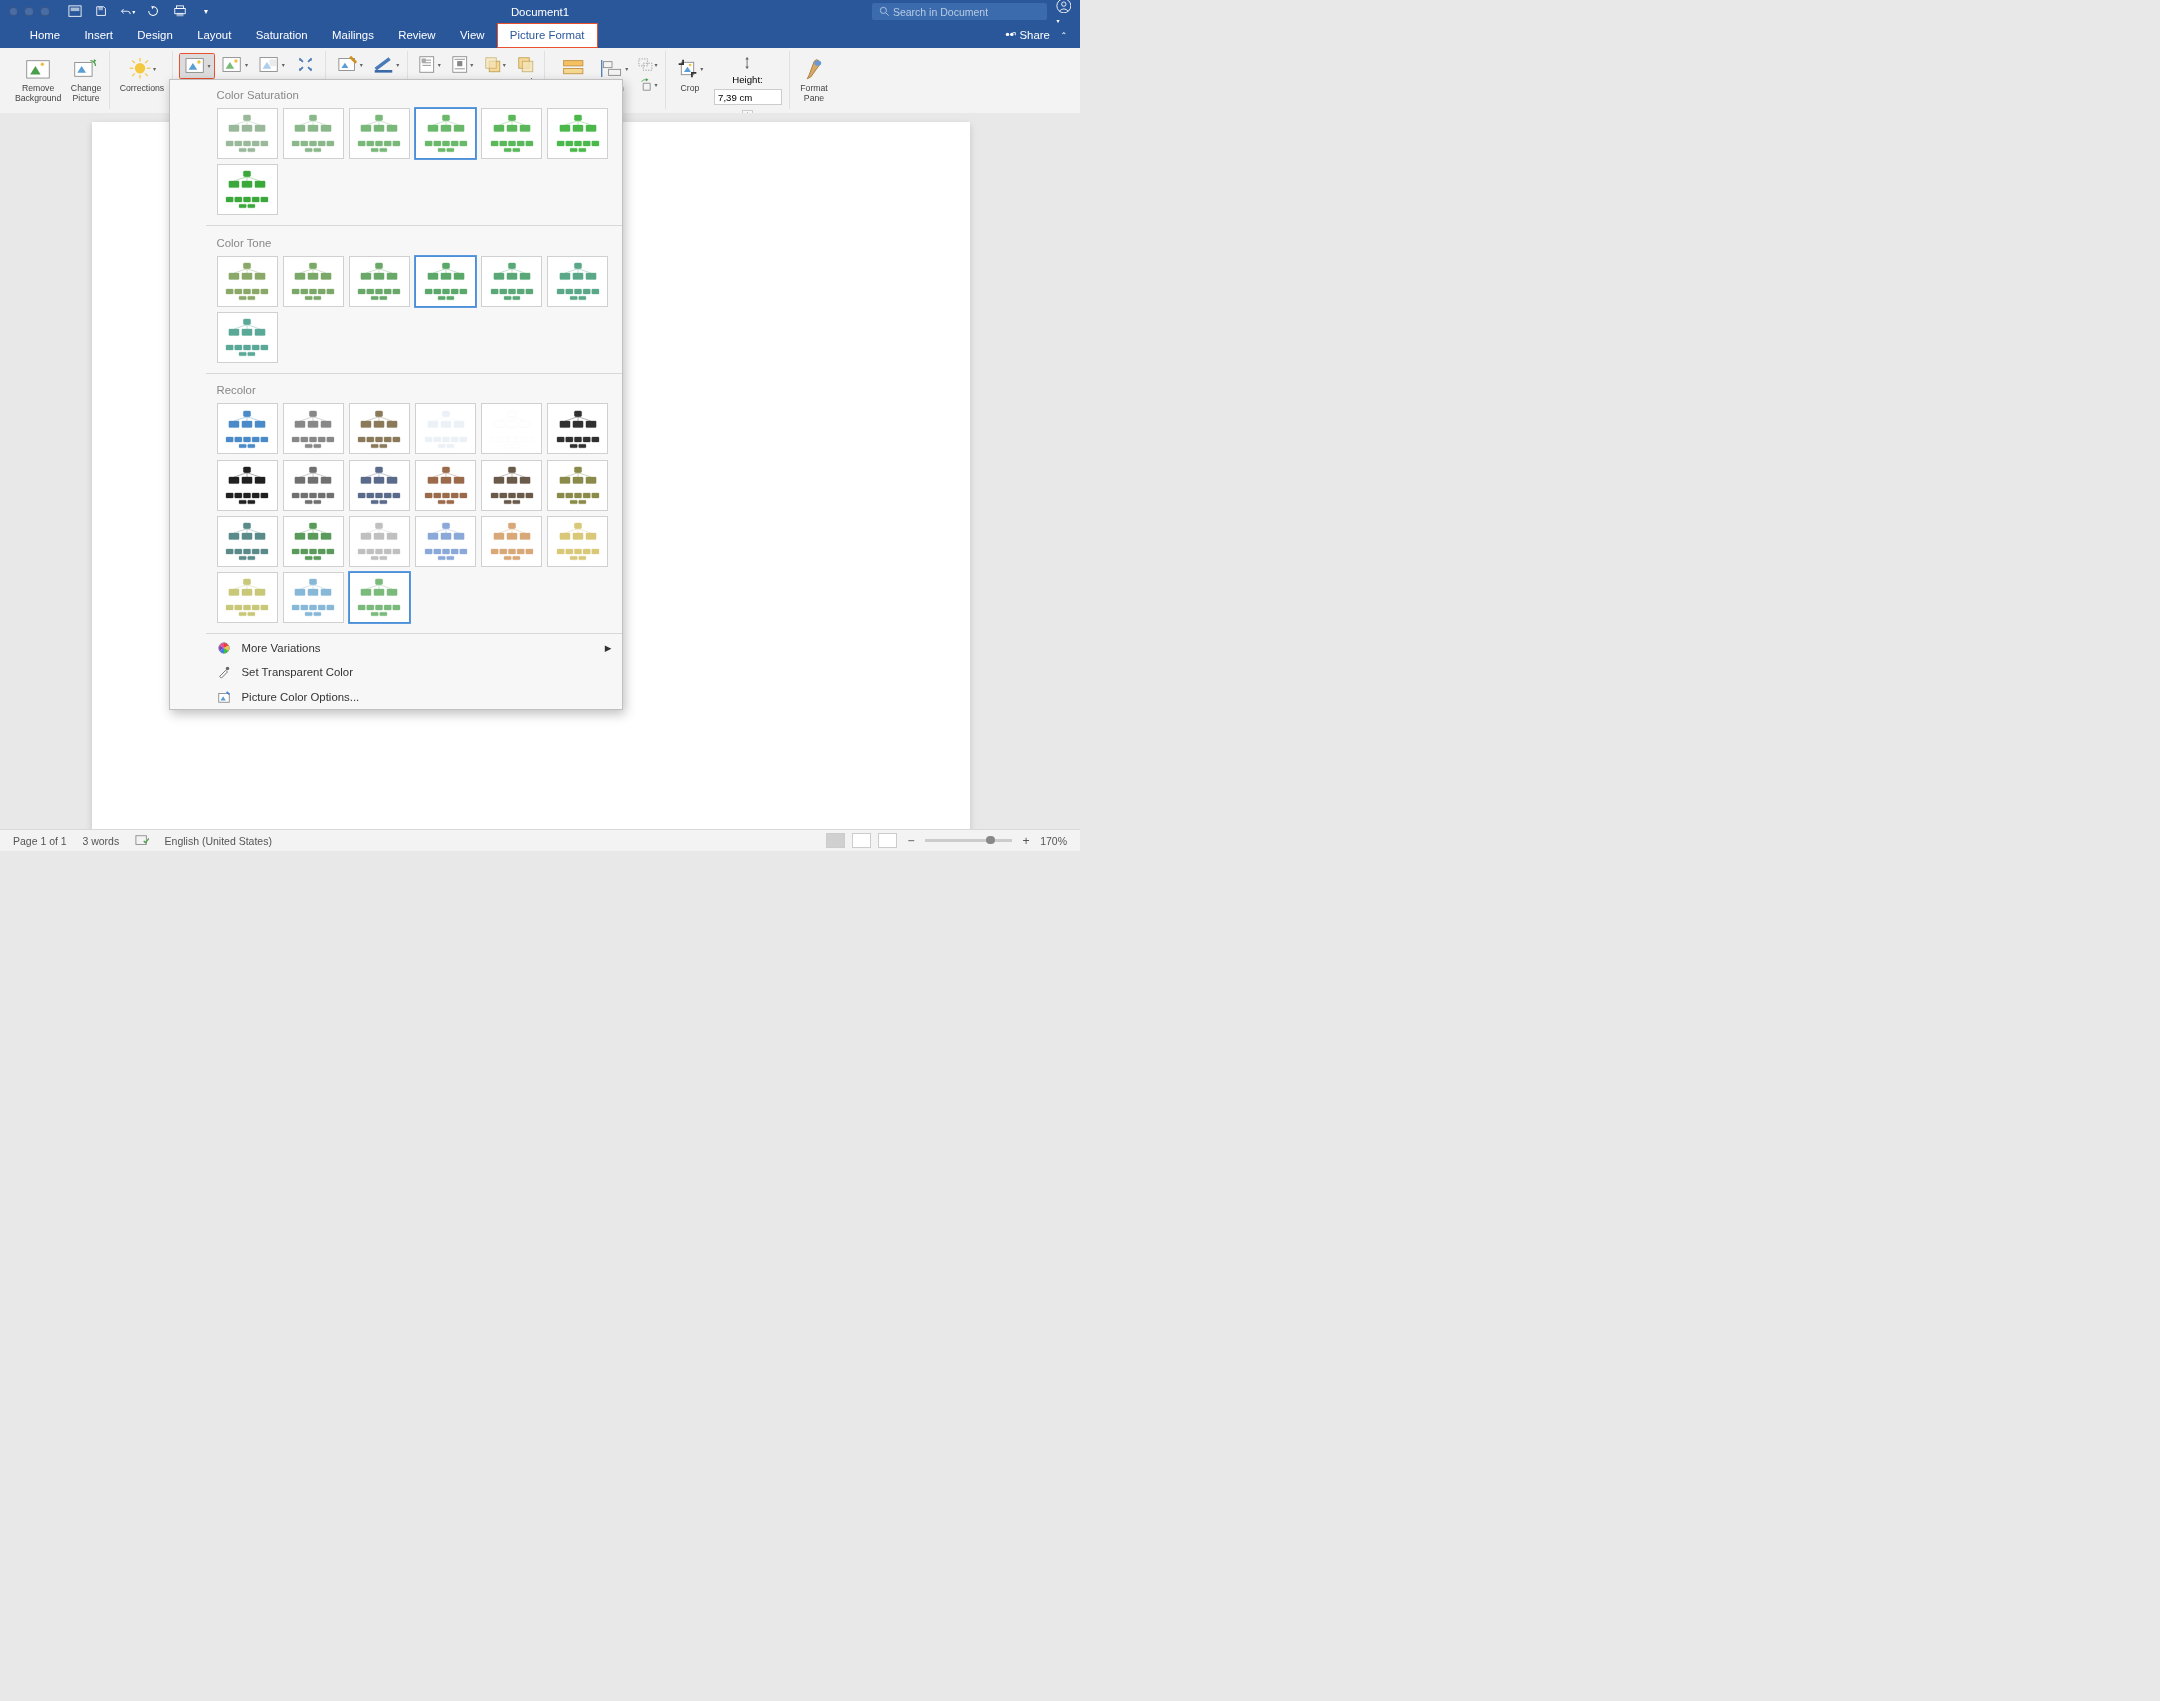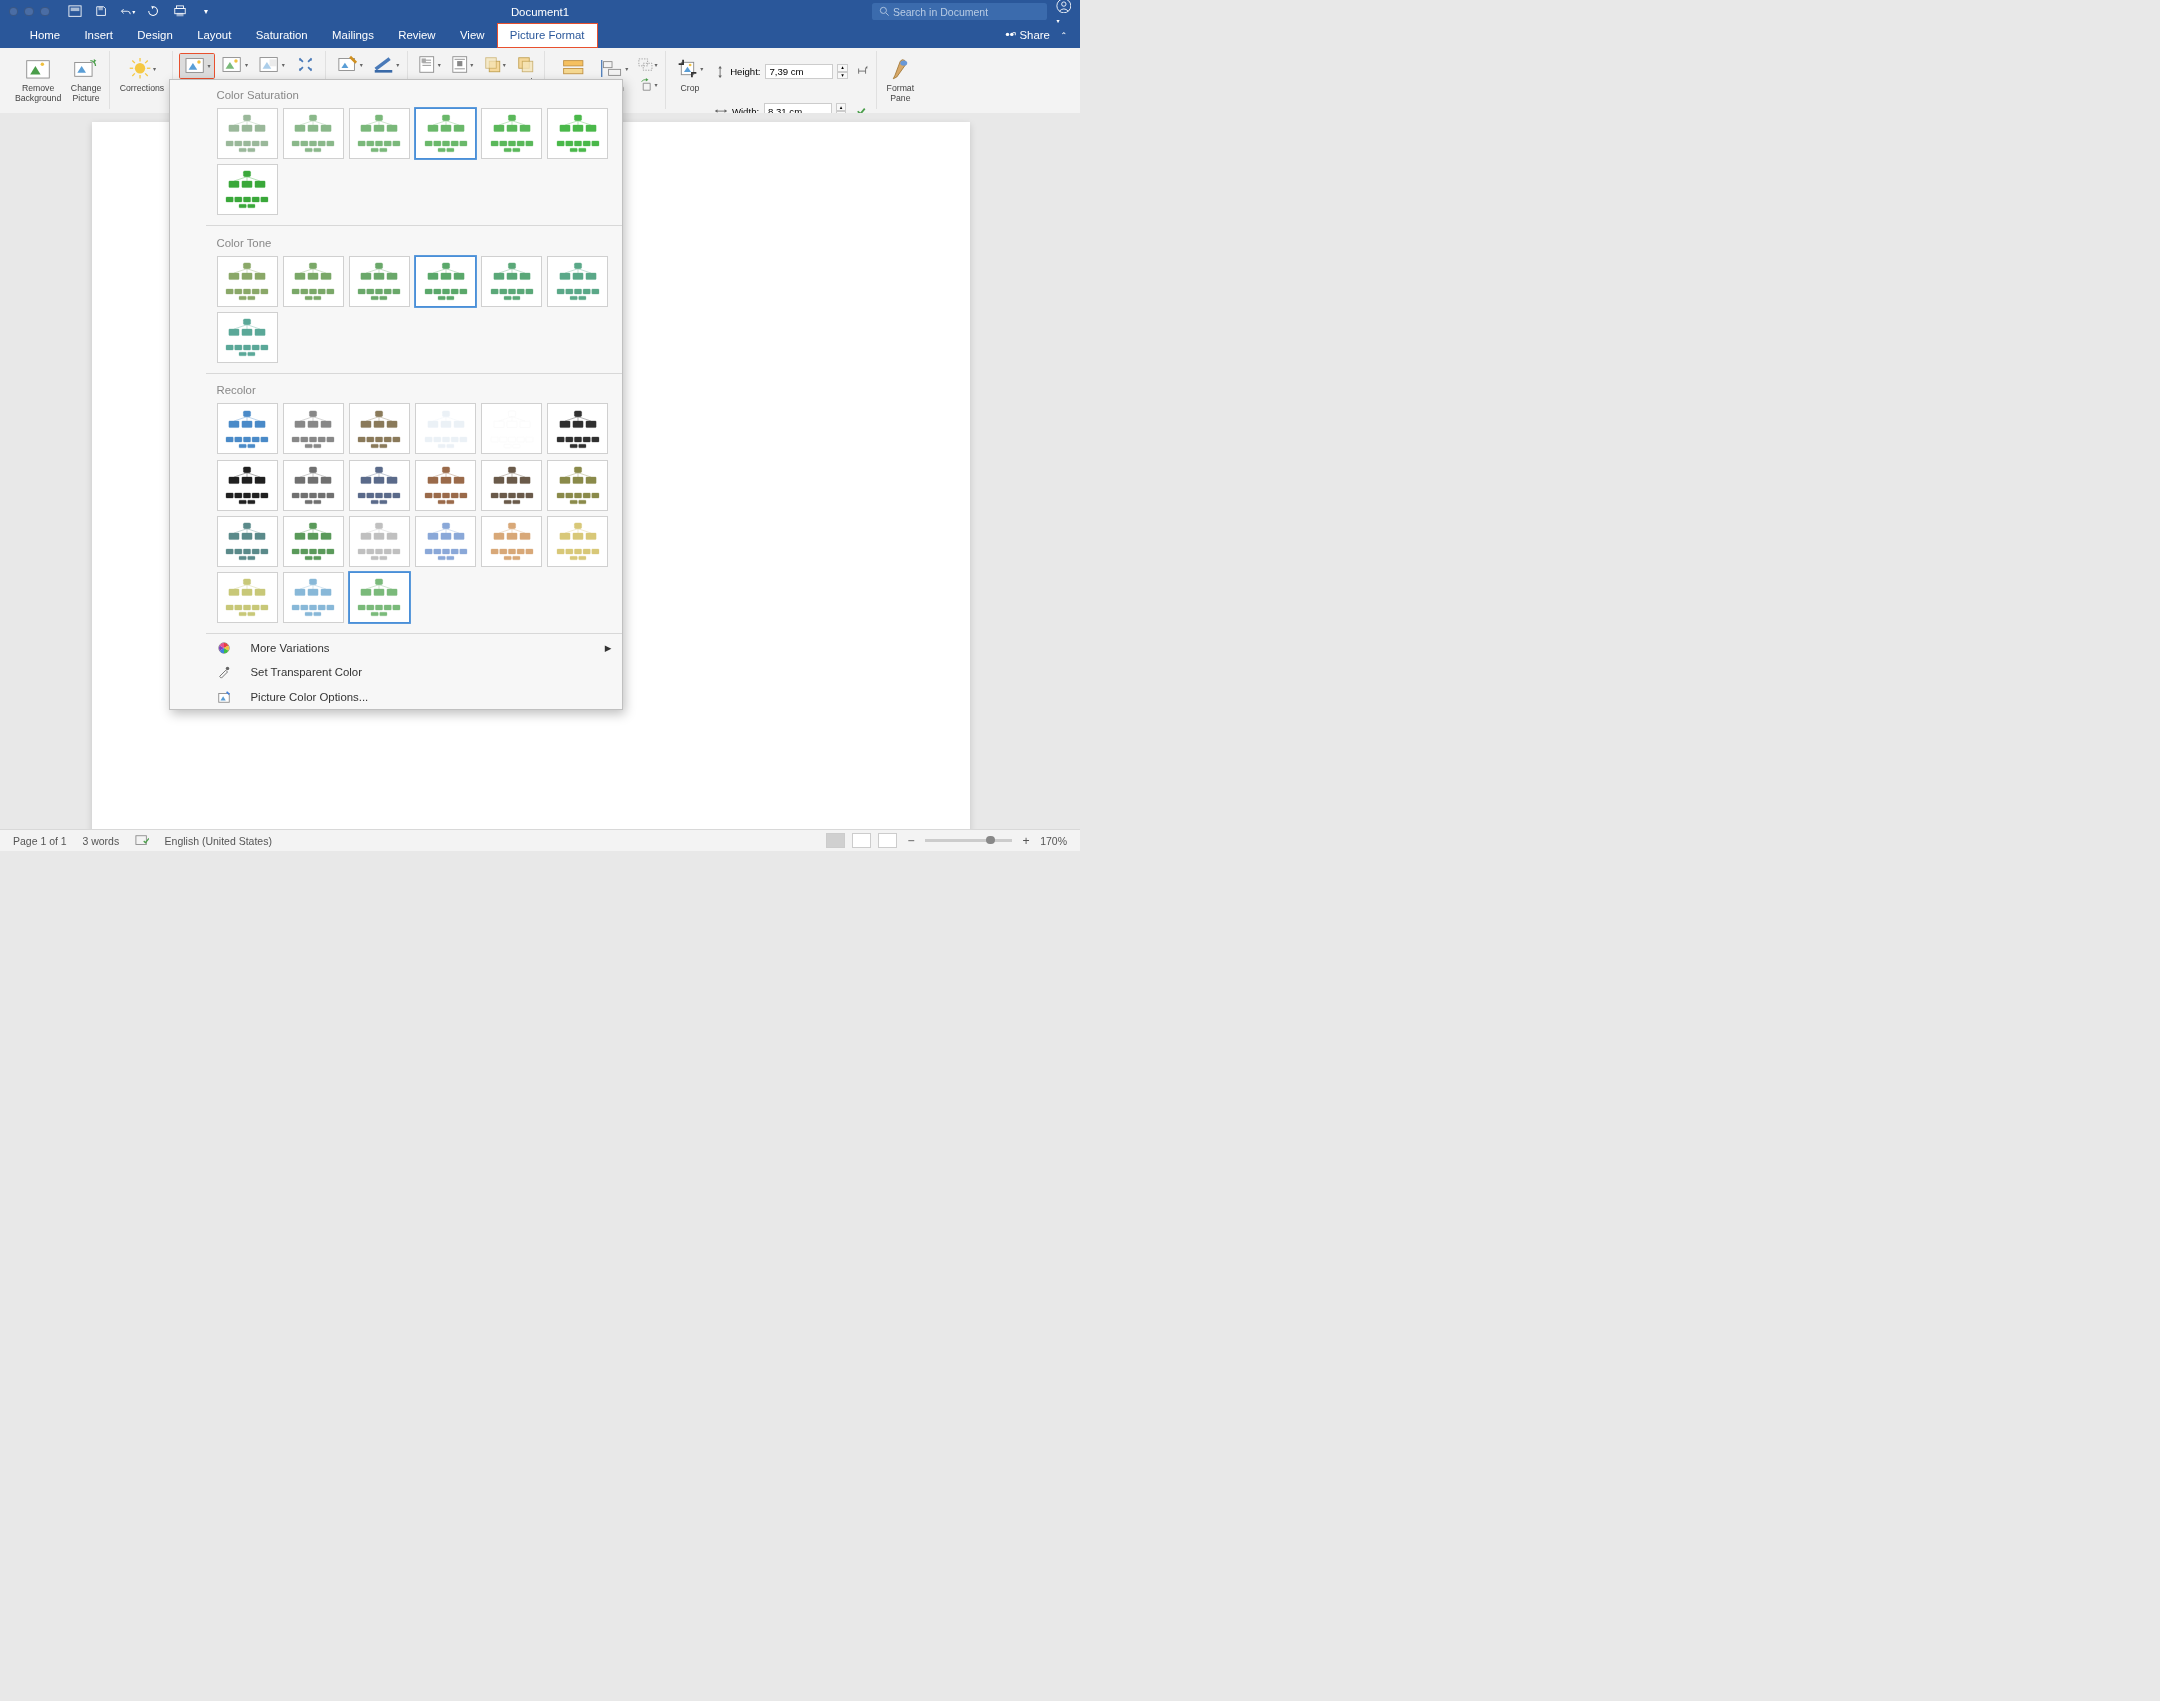--- a/index.html
+++ b/index.html
@@ -26,39 +26,39 @@
 .ribbon { height: 66px; background: #f3f3f3; border-bottom: 0.9px solid #d0d0d0; display: flex; padding: 3.5px 7px; gap: 1.7px; }
 .rgroup { display: flex; flex-direction: column; align-items: center; padding: 1.7px 4.4px; border-right: 0.9px solid #e0e0e0; }
 .rgroup:last-child { border-right: none; }
 .rgroup-row { display: flex; gap: 2.6px; align-items: flex-start; }
 .rbtn { display: flex; flex-direction: column; align-items: center; padding: 1.7px 3.5px; cursor: pointer; border-radius: 1.7px; }
 .rbtn.highlighted { border: 1.7px solid #e8502e; background: #dcdcdc; }
 .rbtn-icon-lg { width: 28px; height: 28px; display: flex; align-items: center; justify-content: center; }
 .rbtn-icon-sm { width: 17.5px; height: 17.5px; display: flex; align-items: center; justify-content: center; }
 .rbtn-label { font-size: 8.7px; color: #444; text-align: center; line-height: 1.1; margin-top: 2px; }
 .dd-arrow { font-size: 6.1px; color: #666; margin-left: 0.9px; }
-.size-row { display: flex; align-items: center; gap: 4.4px; margin: 11px 0; font-size: 9.6px; }
+.size-row { display: flex; align-items: center; gap: 4.4px; margin: 3px 0; font-size: 9.6px; flex-direction: column; }
 .size-input { width: 68px; height: 15.7px; border: 0.9px solid #ccc; background: #fff; padding: 0 3.5px; font-size: 9.6px; }
 .spinner { display: flex; flex-direction: column; }
 .spinner-btn { width: 10.5px; height: 7.9px; border: 0.9px solid #ccc; background: #f8f8f8; font-size: 5.2px; line-height: 1; display:flex; align-items:center; justify-content:center; }
 
 
 .doc-area { position: absolute; top: 113px; left: 0; right: 0; bottom: 22px; background: #e8e8e8; overflow: hidden; }
 .page { position: absolute; left: 92px; top: 8.7px; width: 878px; height: 1135px; background: #fff; box-shadow: 0 1.7px 7px rgba(0,0,0,0.15); }
 
 
 .color-dropdown { position: absolute; left: 169px; top: 79px; width: 454px; background: #f7f7f7; border: 0.9px solid #c0c0c0; box-shadow: 1.7px 3.5px 10.5px rgba(0,0,0,0.25); z-index: 100; padding-left: 36px; }
 .dd-section { padding: 8.7px 10.5px; }
 .dd-section-title { color: #888; font-size: 11.4px; margin-bottom: 7px; }
 .thumb-grid { display: flex; gap: 5.2px; flex-wrap: wrap; }
 .thumb { width: 61px; height: 51px; background: #fff; border: 0.9px solid #d0d0d0; cursor: pointer; position: relative; padding: 3.5px; }
 .thumb.selected { border: 1.7px solid #4a8fd8; box-shadow: 0 0 0 0.9px #4a8fd8; }
 .thumb-diagram { width: 100%; height: 100%; }
 .dd-sep { height: 0.9px; background: #d8d8d8; margin: 1.7px 0; }
-.dd-item { display: flex; align-items: center; gap: 20px; padding: 5.2px 10.5px; font-size: 11.4px; color: #333; cursor: pointer; }
+.dd-item { display: flex; align-items: center; gap: 11px; padding: 5.2px 10.5px; font-size: 11.4px; color: #333; cursor: pointer; }
 .dd-item-icon { width: 14px; height: 14px; }
 .dd-item-arrow { margin-left: auto; font-size: 8.7px; }
 
 
 .doc-picture { position: absolute; left: 196px; top: 533px; width: 349px; height: 135px; border: 0.9px solid #999; }
 .sel-handle { position: absolute; width: 7px; height: 7px; background: #fff; border: 0.9px solid #888; }
 .sel-handle.tl { left: -3.5px; top: -3.5px; }
 .sel-handle.tr { right: -3.5px; top: -3.5px; }
 .sel-handle.bl { left: -3.5px; bottom: -3.5px; }
 .sel-handle.br { right: -3.5px; bottom: -3.5px; }

